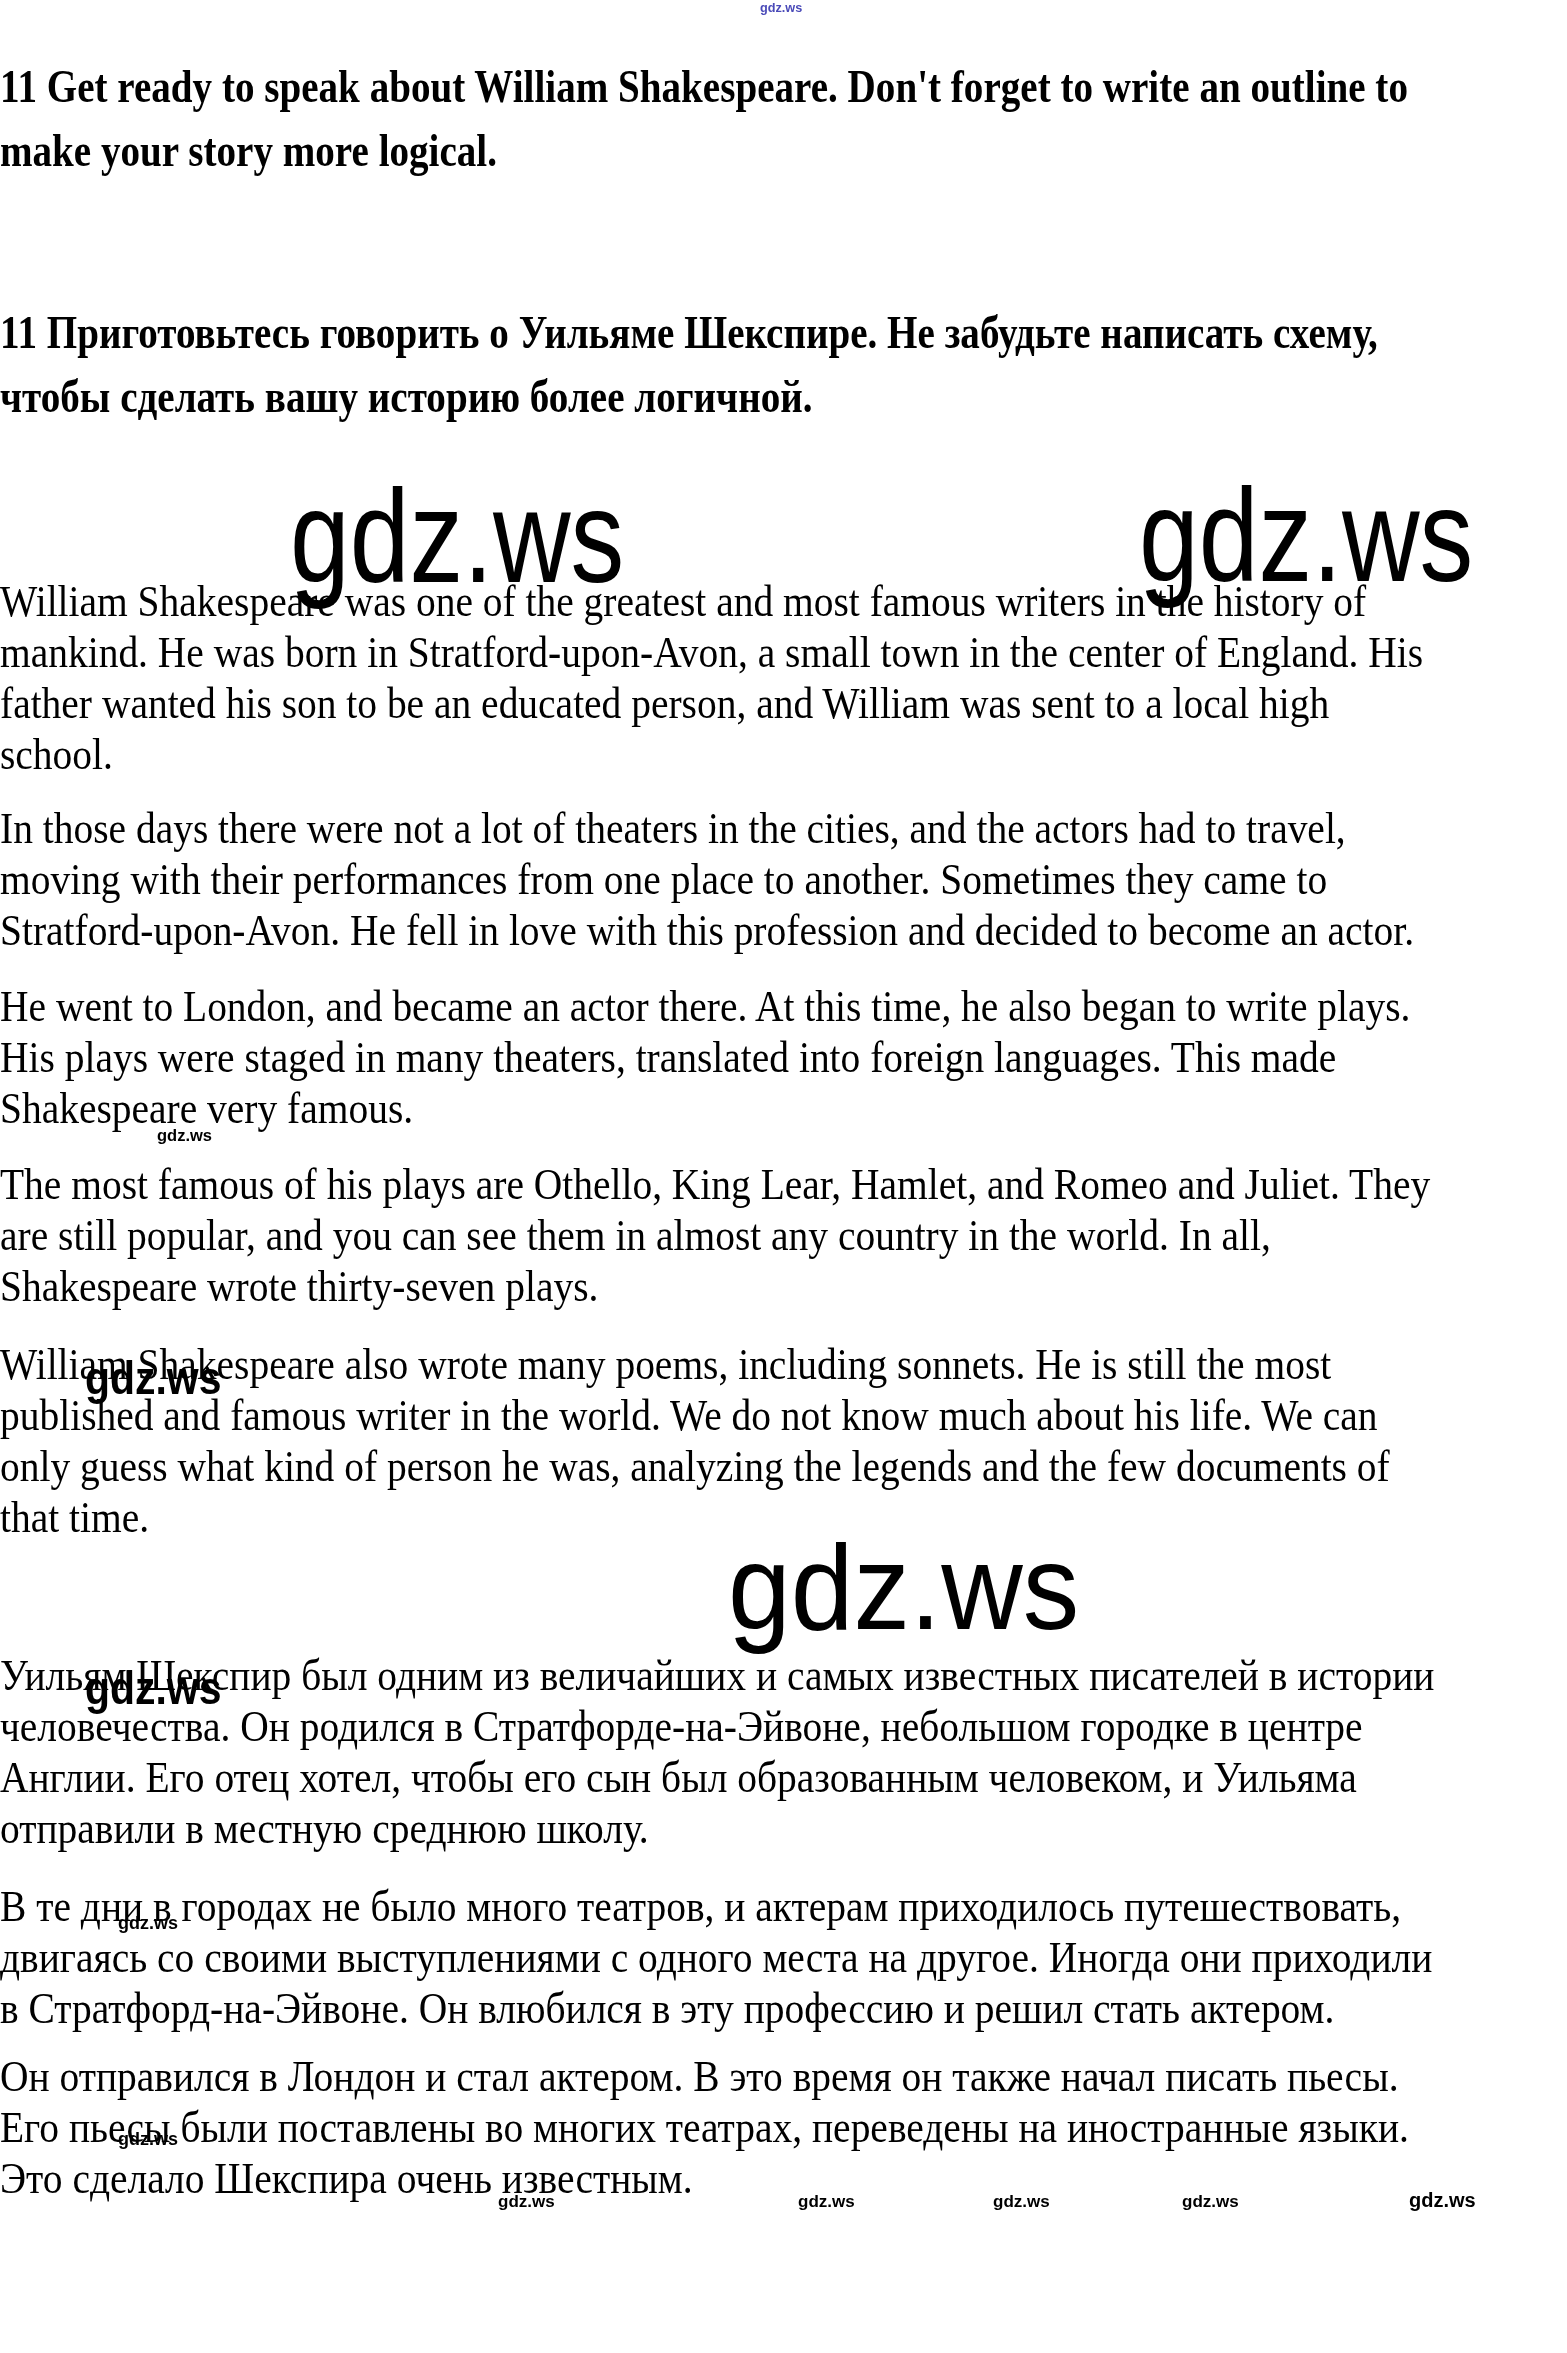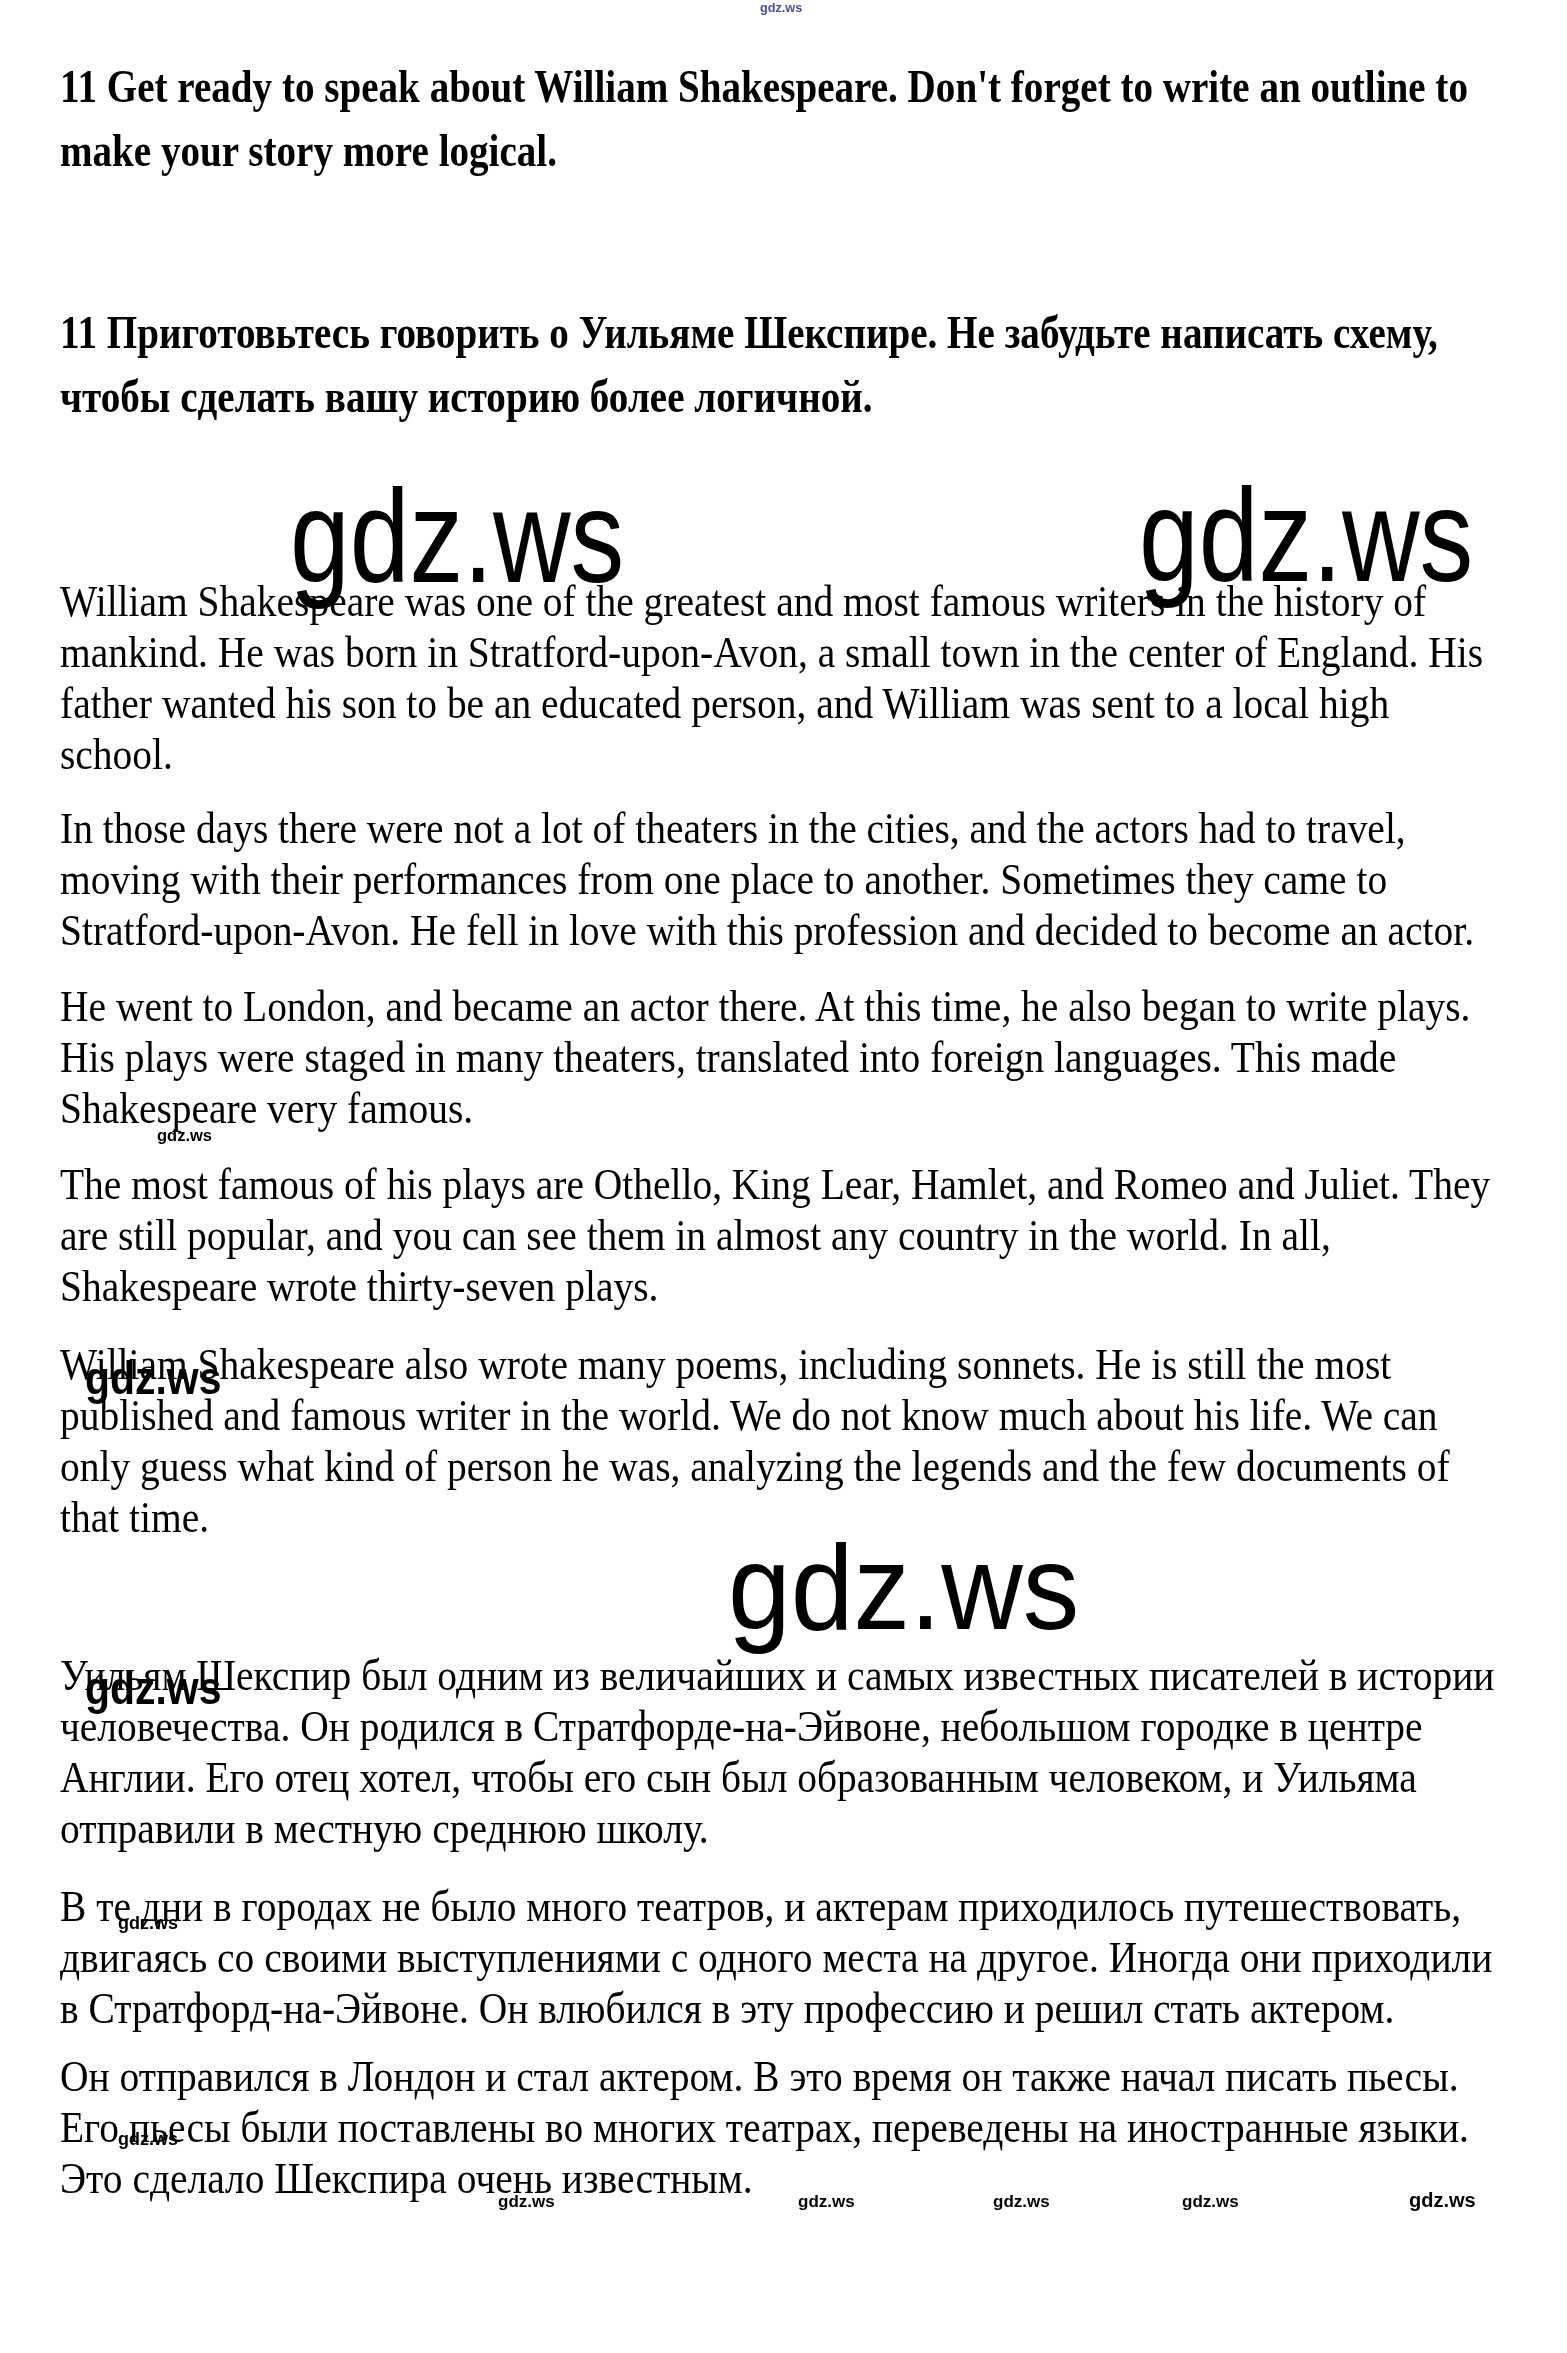--- a/index.html
+++ b/index.html
@@ -2,21 +2,20 @@
 <html style="font-size:12px"><head>
 <meta charset="utf-8">
 <style>
   html,body{margin:0;padding:0;background:#9a9a9a;}
   .page{
     position:relative;
     width:1567px;height:2354px;
     background:#ffffff;
     overflow:hidden;
     box-sizing:border-box;
-    padding-left:60px;
     font-family:"Liberation Serif","DejaVu Serif",serif;
     color:#000;
   }
   
   .h-block{
     font-weight:bold;
     font-size:46px;line-height:64px;
     width:1699px;
     transform:scaleX(0.85);transform-origin:0 0;
     margin:0;

